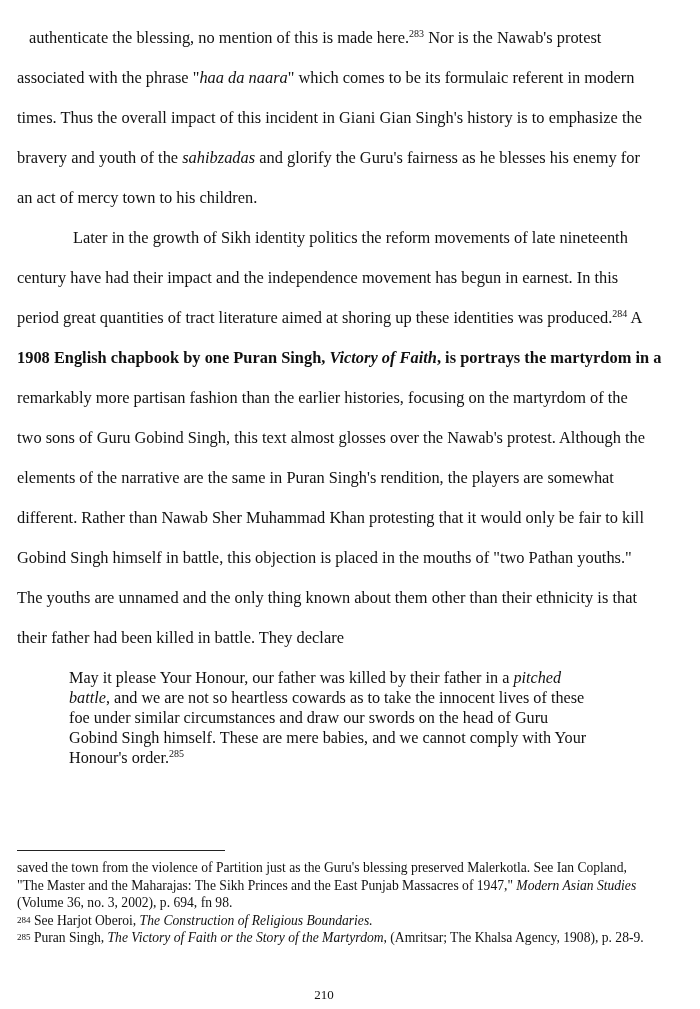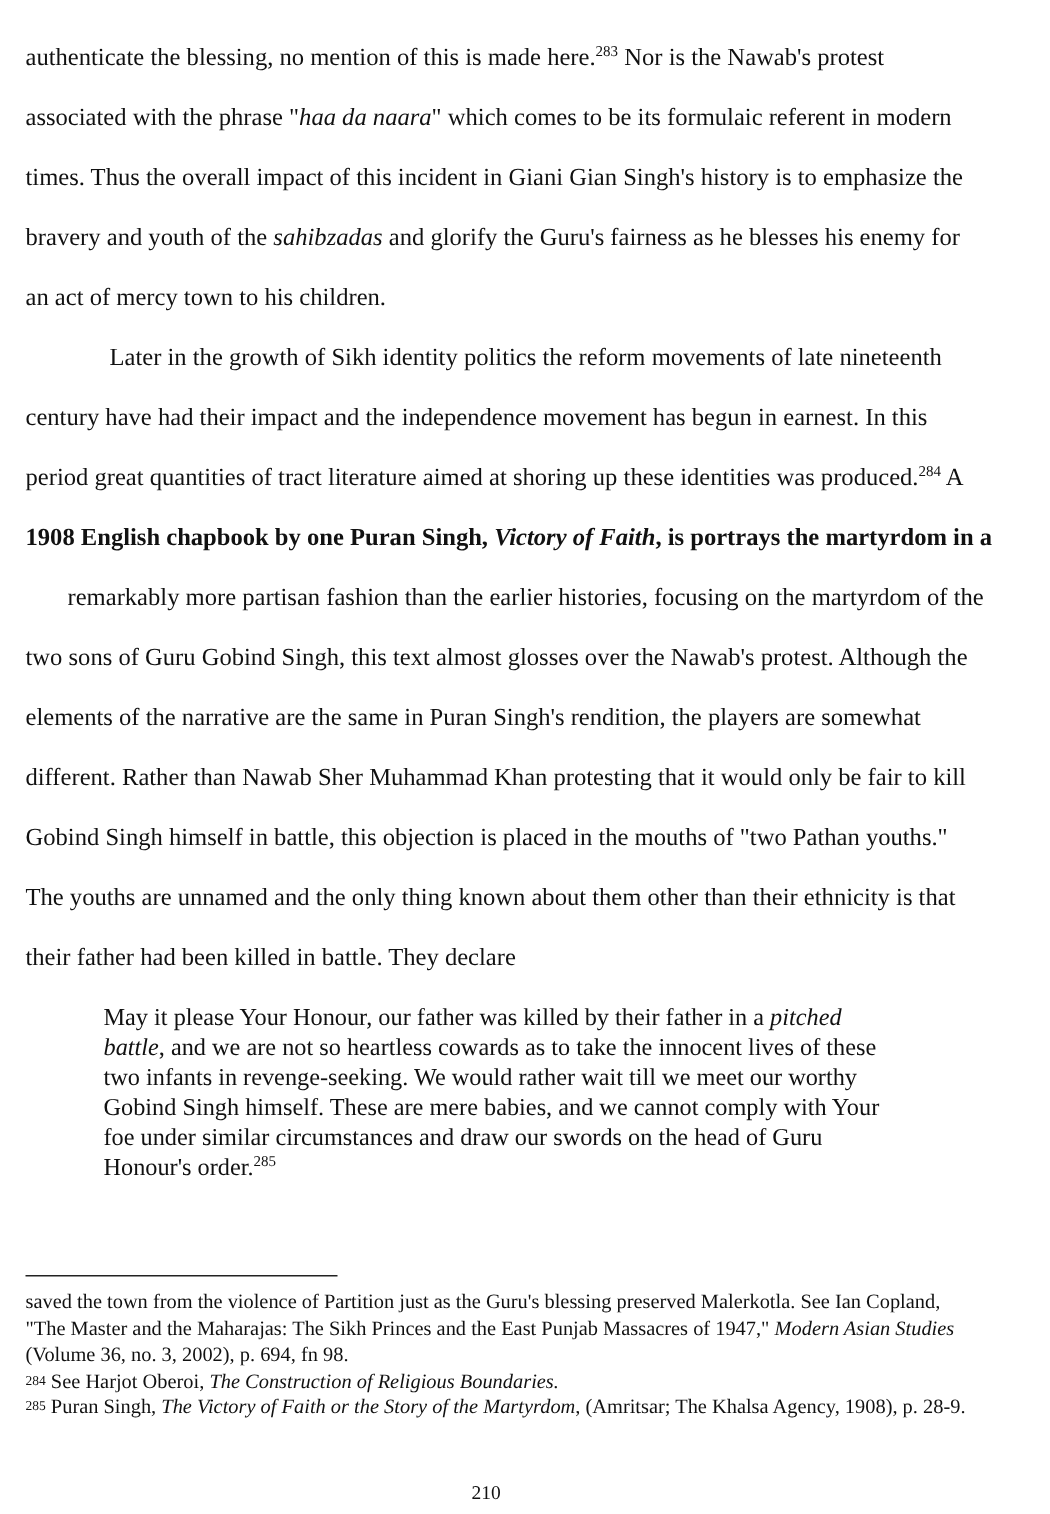--- a/index.html
+++ b/index.html
@@ -13,43 +13,42 @@
   .rule { position: absolute; left: 17px; top: 850px; width: 208px; height: 1px; background: #222; }
   .fn { position: absolute; left: 17px; top: 859px; width: 680px; font-size: 13.6px; line-height: 17.6px; }
   .fn div { white-space: nowrap; }
   .fnnum { font-size: 9px; vertical-align: 2px; }
   .pagenum { position: absolute; left: 0; width: 648px; top: 987px; text-align: center; font-size: 13px; }
 </style>
 </head>
 <body>
 
 <div id="body-text">
-    <div class="line" style="top: 28px;">authenticate the blessing, no mention of this is made here.<sup>283</sup>  Nor is the Nawab's protest</div>
+    <div class="line" style="top: 28px; margin-left: 12px;">authenticate the blessing, no mention of this is made here.<sup>283</sup>  Nor is the Nawab's protest</div>
     <div class="line" style="top: 68px;">associated with the phrase "<i>haa da naara</i>" which comes to be its formulaic referent in modern</div>
     <div class="line" style="top: 108px;">times.  Thus the overall impact of this incident in Giani Gian Singh's history is to emphasize the</div>
     <div class="line" style="top: 148px;">bravery and youth of the <i>sahibzadas</i> and glorify the Guru's fairness as he blesses his enemy for</div>
     <div class="line" style="top: 188px;">an act of mercy town to his children.</div>
     <div class="line indent" style="top: 228px;">Later in the growth of Sikh identity politics the reform movements of late nineteenth</div>
     <div class="line" style="top: 268px;">century have had their impact and the independence movement has begun in earnest.  In this</div>
     <div class="line" style="top: 308px;">period great quantities of tract literature aimed at shoring up these identities was produced.<sup>284</sup> A</div>
     <div class="line" style="top: 348px; font-weight: bold;">1908 English chapbook by one Puran Singh, <i>Victory of Faith</i>, is portrays the martyrdom in a</div>
-    <div class="line" style="top: 388px; margin-left: 28px;">remarkably more partisan fashion than the earlier histories, focusing on the martyrdom of the</div>
+    <div class="line" style="top: 388px;">remarkably more partisan fashion than the earlier histories, focusing on the martyrdom of the</div>
     <div class="line" style="top: 428px;">two sons of Guru Gobind Singh, this text almost glosses over the Nawab's protest.  Although the</div>
     <div class="line" style="top: 468px;">elements of the narrative are the same in Puran Singh's rendition, the players are somewhat</div>
     <div class="line" style="top: 508px;">different.  Rather than Nawab Sher Muhammad Khan protesting that it would only be fair to kill</div>
     <div class="line" style="top: 548px; text-align: right;">Gobind Singh himself in battle, this objection is placed in the mouths of "two Pathan youths."</div>
     <div class="line" style="top: 588px;">The youths are unnamed and the only thing known about them other than their ethnicity is that</div>
     <div class="line" style="top: 628px;">their father had been killed in battle.  They declare</div>
   </div>
 <div class="quote" id="blockquote">
     <div>May it please Your Honour, our father was killed by their father in a <i>pitched</i></div>
     <div><i>battle</i>, and we are not so heartless cowards as to take the innocent lives of these</div>
-    <div>two infants in revenge-seeking.  We would rather wait till we meet our worthy</div>
+    <div>foe under similar circumstances and draw our swords on the head of Guru</div>
     <div>Gobind Singh himself.  These are mere babies, and we cannot comply with Your</div>
-    <div>foe under similar circumstances and draw our swords on the head of Guru</div>
     <div>Honour's order.<sup>285</sup></div>
   </div>
 <div class="rule"></div>
 <div class="fn" id="footnotes">
     <div>saved the town from the violence of Partition just as the Guru's blessing preserved Malerkotla.  See Ian Copland,</div>
     <div>"The Master and the Maharajas: The Sikh Princes and the East Punjab Massacres of 1947," <i>Modern Asian Studies</i></div>
     <div>(Volume 36, no. 3, 2002), p. 694, fn 98.</div>
     <div><span class="fnnum">284</span> See Harjot Oberoi, <i>The Construction of Religious Boundaries.</i></div>
     <div><span class="fnnum">285</span> Puran Singh, <i>The Victory of Faith or the Story of the Martyrdom</i>, (Amritsar; The Khalsa Agency, 1908), p. 28-9.</div>
   </div>

